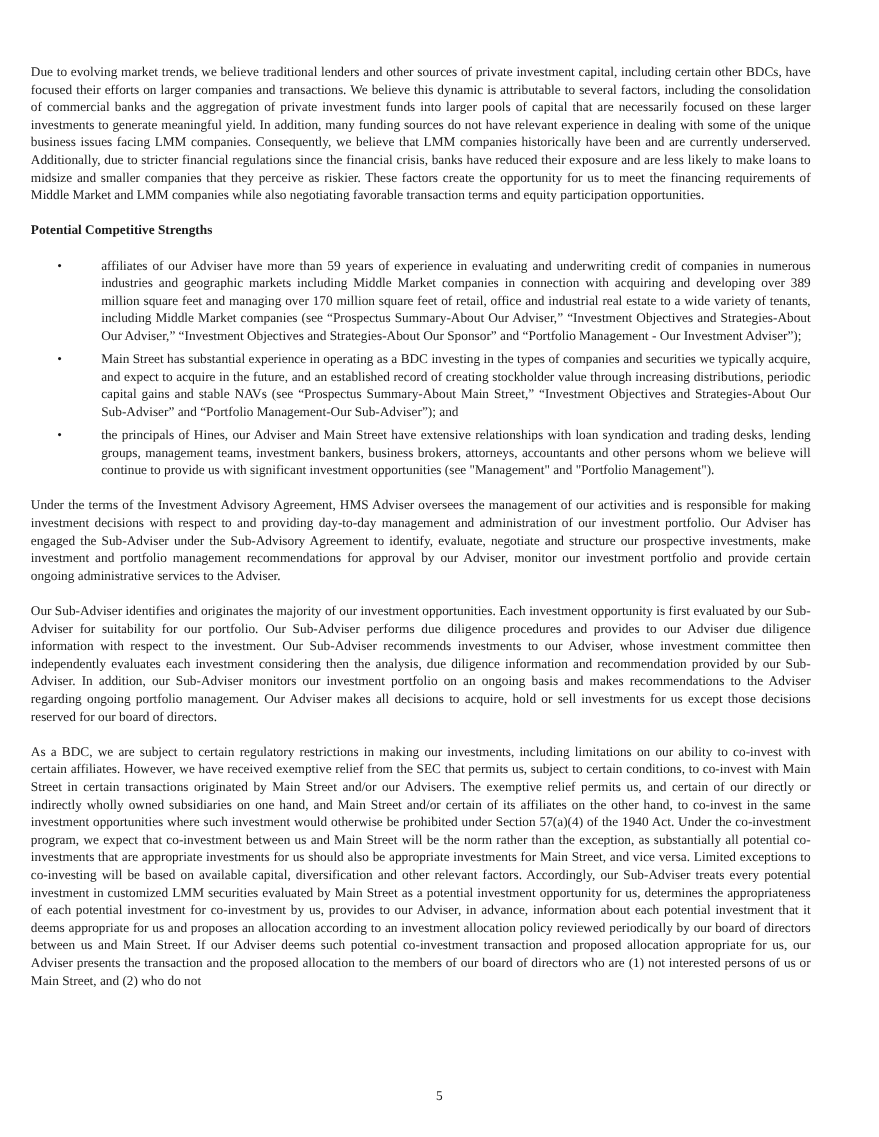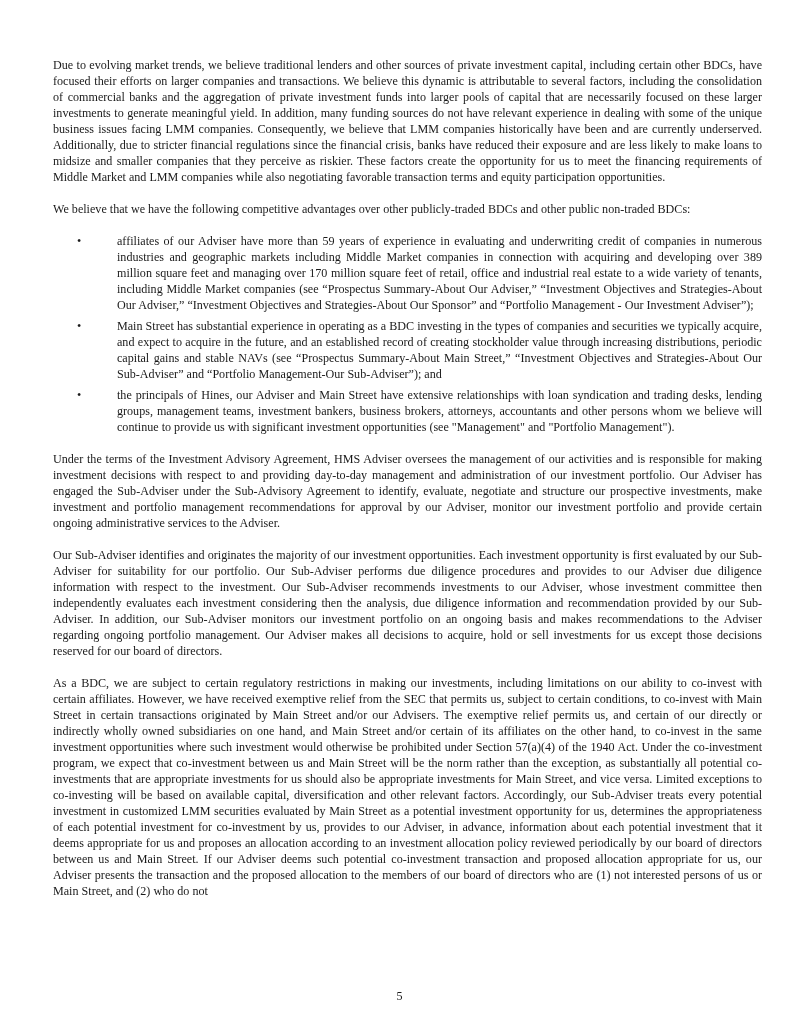--- a/index.html
+++ b/index.html
@@ -8,21 +8,21 @@
     height: 1034px;
     background: #ffffff;
     position: relative;
     overflow: hidden;
     font-family: "Liberation Serif", serif;
     color: #1a1a1a;
   }
   .page-body {
     position: absolute;
     top: 57px;
-    left: 53px;
+    left: 28px;
     width: 709px;
     font-size: 12.1px;
     line-height: 16px;
   }
   .para {
     margin: 0 0 16px 0;
     text-align: justify;
   }
   .heading {
     font-size: 12.1px;
@@ -58,22 +58,22 @@
     line-height: 16px;
   }
 </style>
 </head>
 <body>
 
 <div class="page-body">
 
   <p class="para">Due to evolving market trends, we believe traditional lenders and other sources of private investment capital, including certain other BDCs, have focused their efforts on larger companies and transactions. We believe this dynamic is attributable to several factors, including the consolidation of commercial banks and the aggregation of private investment funds into larger pools of capital that are necessarily focused on these larger investments to generate meaningful yield. In addition, many funding sources do not have relevant experience in dealing with some of the unique business issues facing LMM companies. Consequently, we believe that LMM companies historically have been and are currently underserved. Additionally, due to stricter financial regulations since the financial crisis, banks have reduced their exposure and are less likely to make loans to midsize and smaller companies that they perceive as riskier. These factors create the opportunity for us to meet the financing requirements of Middle Market and LMM companies while also negotiating favorable transaction terms and equity participation opportunities.</p>
 
+  <h2 class="heading">Potential Competitive Strengths</h2>
 
-  <p class="para">We believe that we have the following competitive advantages over other publicly-traded BDCs and other public non-traded BDCs:</p>
 
   <ul class="bullet-list">
     <li class="bullet-item">
       <span class="bullet-marker">•</span>
       <span class="bullet-text">affiliates of our Adviser have more than 59 years of experience in evaluating and underwriting credit of companies in numerous industries and geographic markets including Middle Market companies in connection with acquiring and developing over 389 million square feet and managing over 170 million square feet of retail, office and industrial real estate to a wide variety of tenants, including Middle Market companies (see “Prospectus Summary-About Our Adviser,” “Investment Objectives and Strategies-About Our Adviser,” “Investment Objectives and Strategies-About Our Sponsor” and “Portfolio Management - Our Investment Adviser”);</span>
     </li>
     <li class="bullet-item">
       <span class="bullet-marker">•</span>
       <span class="bullet-text">Main Street has substantial experience in operating as a BDC investing in the types of companies and securities we typically acquire, and expect to acquire in the future, and an established record of creating stockholder value through increasing distributions, periodic capital gains and stable NAVs (see “Prospectus Summary-About Main Street,” “Investment Objectives and Strategies-About Our Sub-Adviser” and “Portfolio Management-Our Sub-Adviser”); and</span>
     </li>

